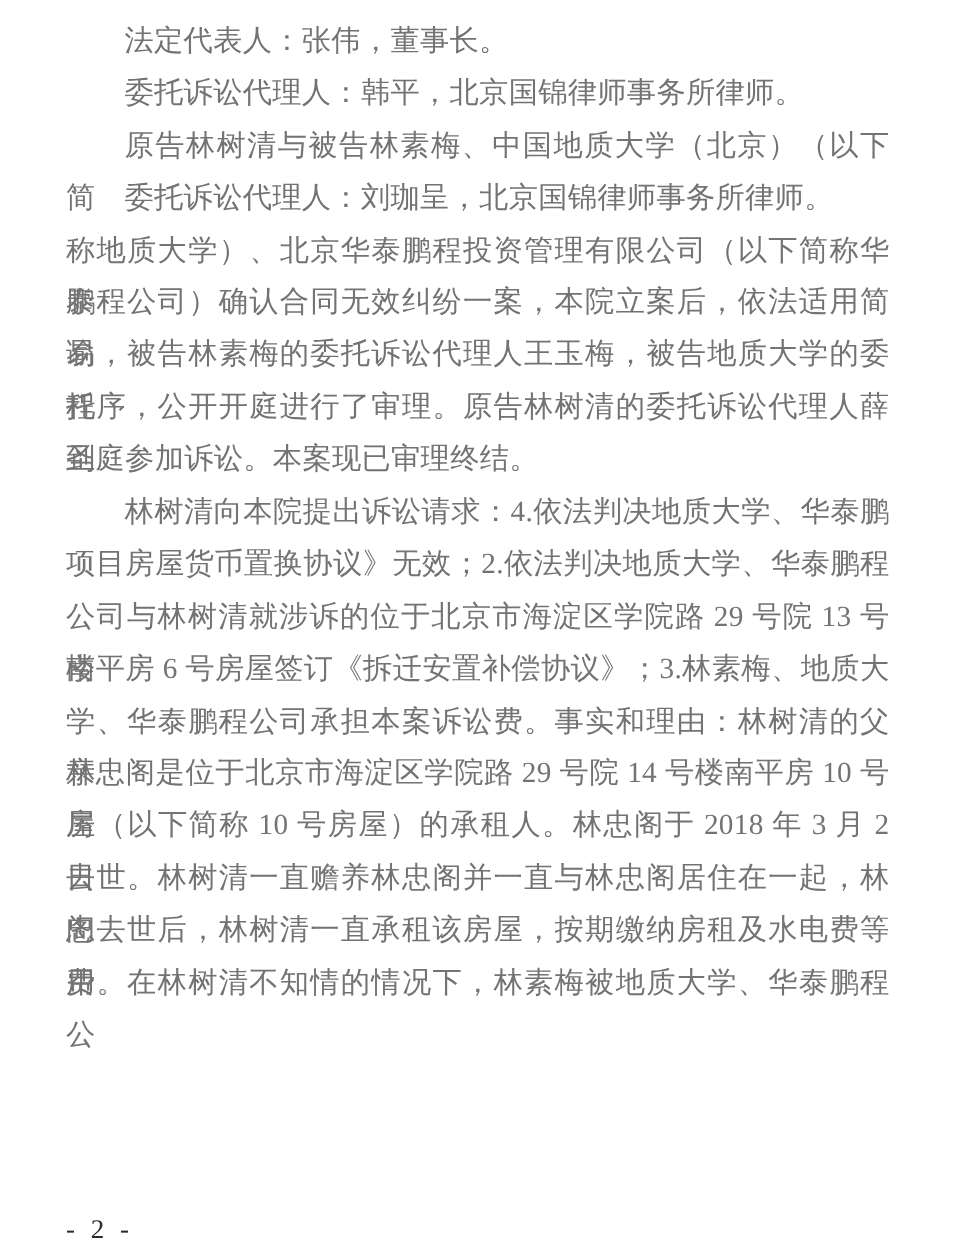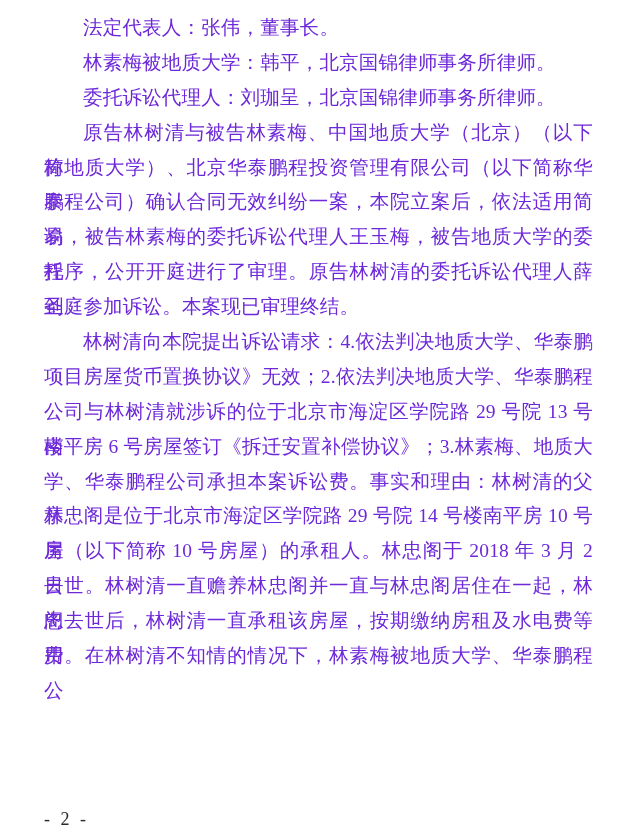--- a/index.html
+++ b/index.html
@@ -25,21 +25,21 @@
   .doc-body {
     position: absolute;
     left: 44px;
     top: 11px;
     width: 549px;
   }
   .line {
     font-size: 19.5px;
     line-height: 34.9px;
     height: 34.9px;
-    color: #6d28d9;
+    color: #737373;
     letter-spacing: 0.2px;
     text-align: left;
   }
   .line.indent {
     text-indent: 2em;
   }
   .line.justify {
     text-align: justify;
     text-align-last: justify;
     text-justify: inter-character;
@@ -54,23 +54,23 @@
     letter-spacing: 3px;
   }
 </style>
 </head>
 <body>
 
 <div class="page">
   <div class="doc-body">
 
   <div class="line indent">法定代表人：张伟，董事长。</div>
-      <div class="line indent">林素梅被地质大学：韩平，北京国锦律师事务所律师。</div>
+      <div class="line indent">委托诉讼代理人：韩平，北京国锦律师事务所律师。</div>
+      <div class="line indent justify">原告林树清与被告林素梅、中国地质大学（北京）（以下简</div>
       <div class="line indent">委托诉讼代理人：刘珈呈，北京国锦律师事务所律师。</div>
-      <div class="line indent justify">原告林树清与被告林素梅、中国地质大学（北京）（以下简</div>
       <div class="line justify">称地质大学）、北京华泰鹏程投资管理有限公司（以下简称华泰</div>
       <div class="line justify">鹏程公司）确认合同无效纠纷一案，本院立案后，依法适用简易</div>
       <div class="line justify">谕，被告林素梅的委托诉讼代理人王玉梅，被告地质大学的委托</div>
       <div class="line justify">程序，公开开庭进行了审理。原告林树清的委托诉讼代理人薛圣</div>
       <div class="line">到庭参加诉讼。本案现已审理终结。</div>
       <div class="line indent justify">林树清向本院提出诉讼请求：4.依法判决地质大学、华泰鹏</div>
       <div class="line justify">项目房屋货币置换协议》无效；2.依法判决地质大学、华泰鹏程</div>
       <div class="line justify">公司与林树清就涉诉的位于北京市海淀区学院路 29 号院 13 号楼</div>
       <div class="line justify">南平房 6 号房屋签订《拆迁安置补偿协议》；3.林素梅、地质大</div>
       <div class="line justify">学、华泰鹏程公司承担本案诉讼费。事实和理由：林树清的父亲</div>

